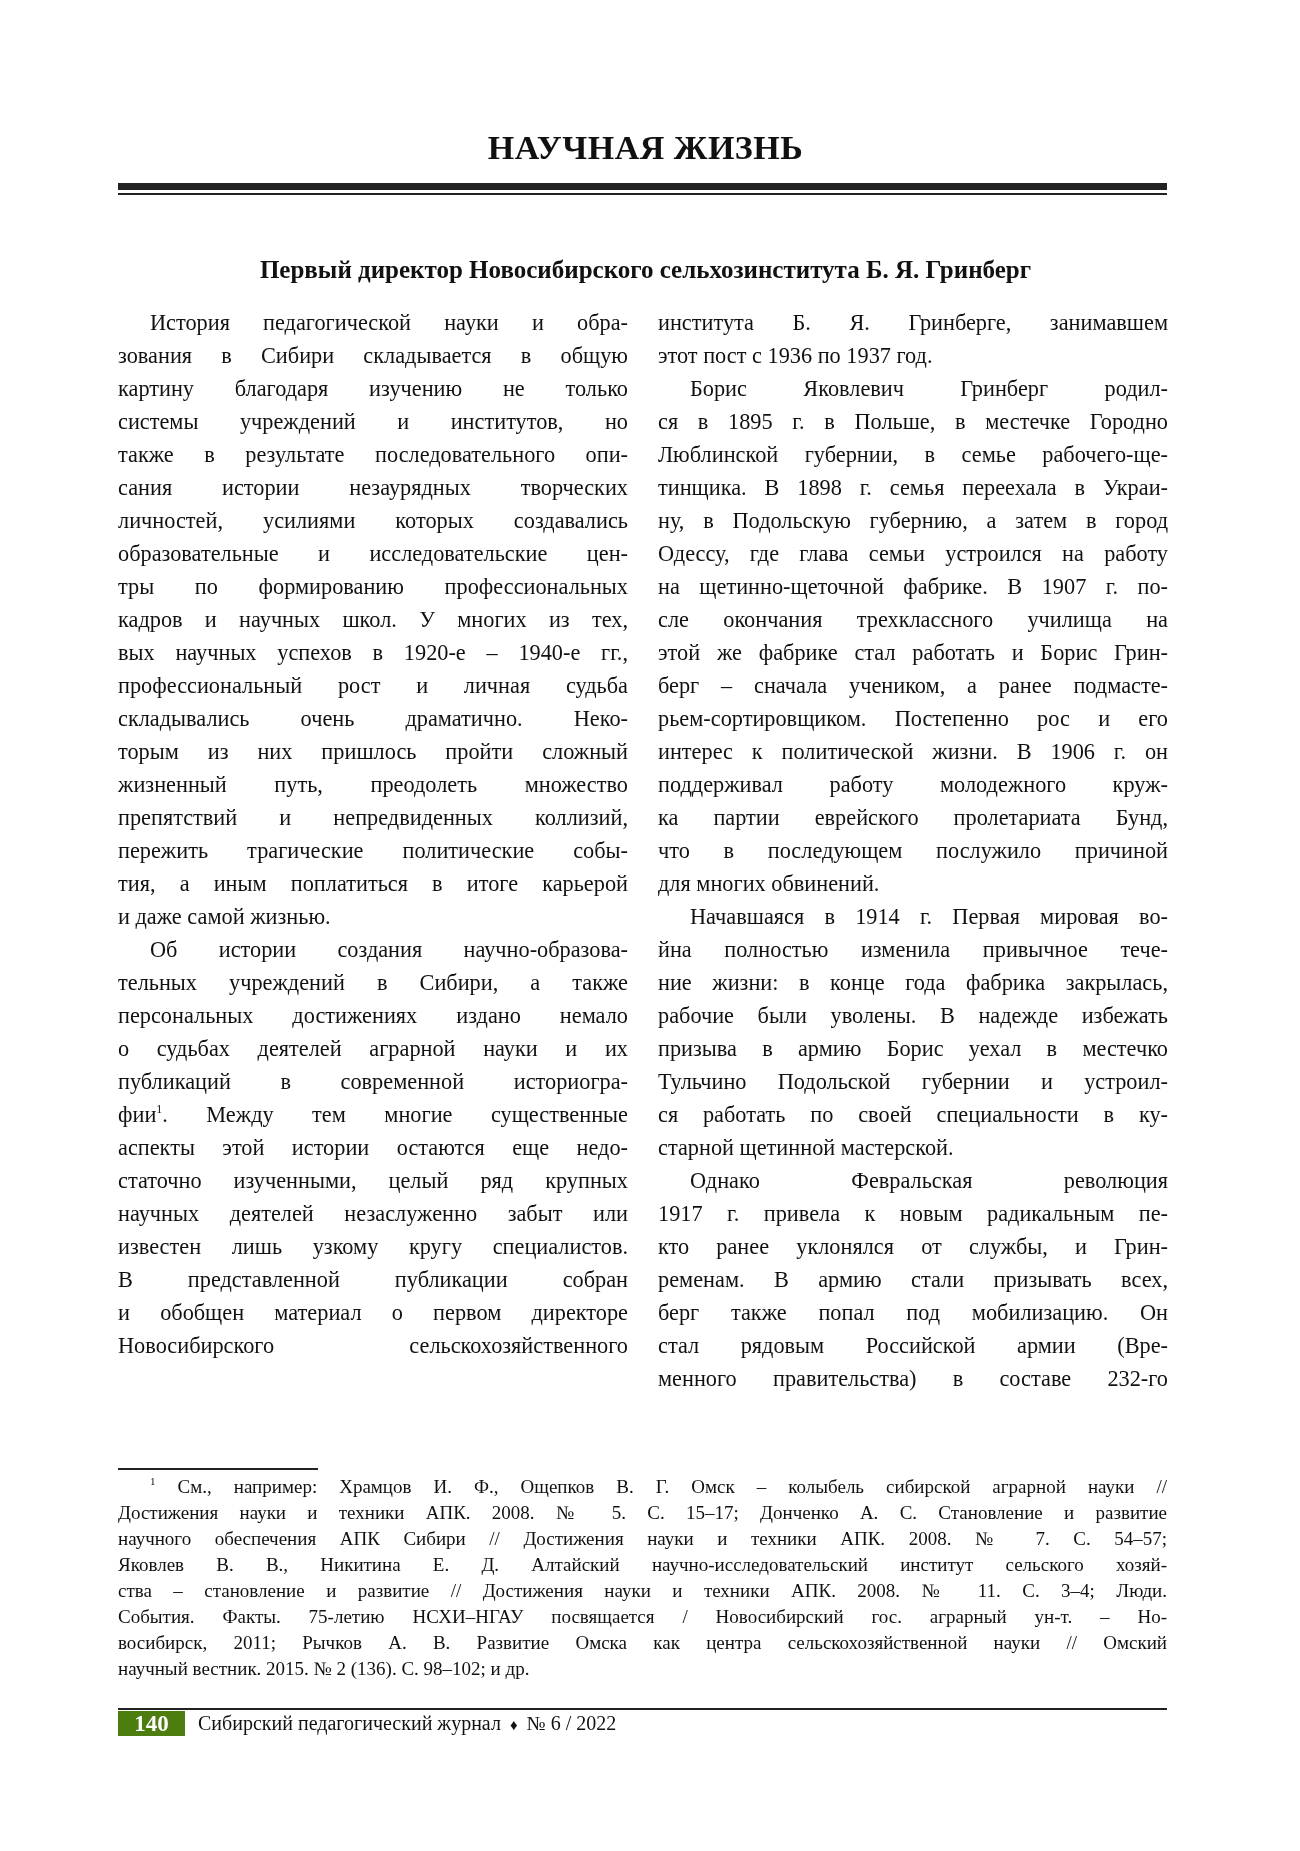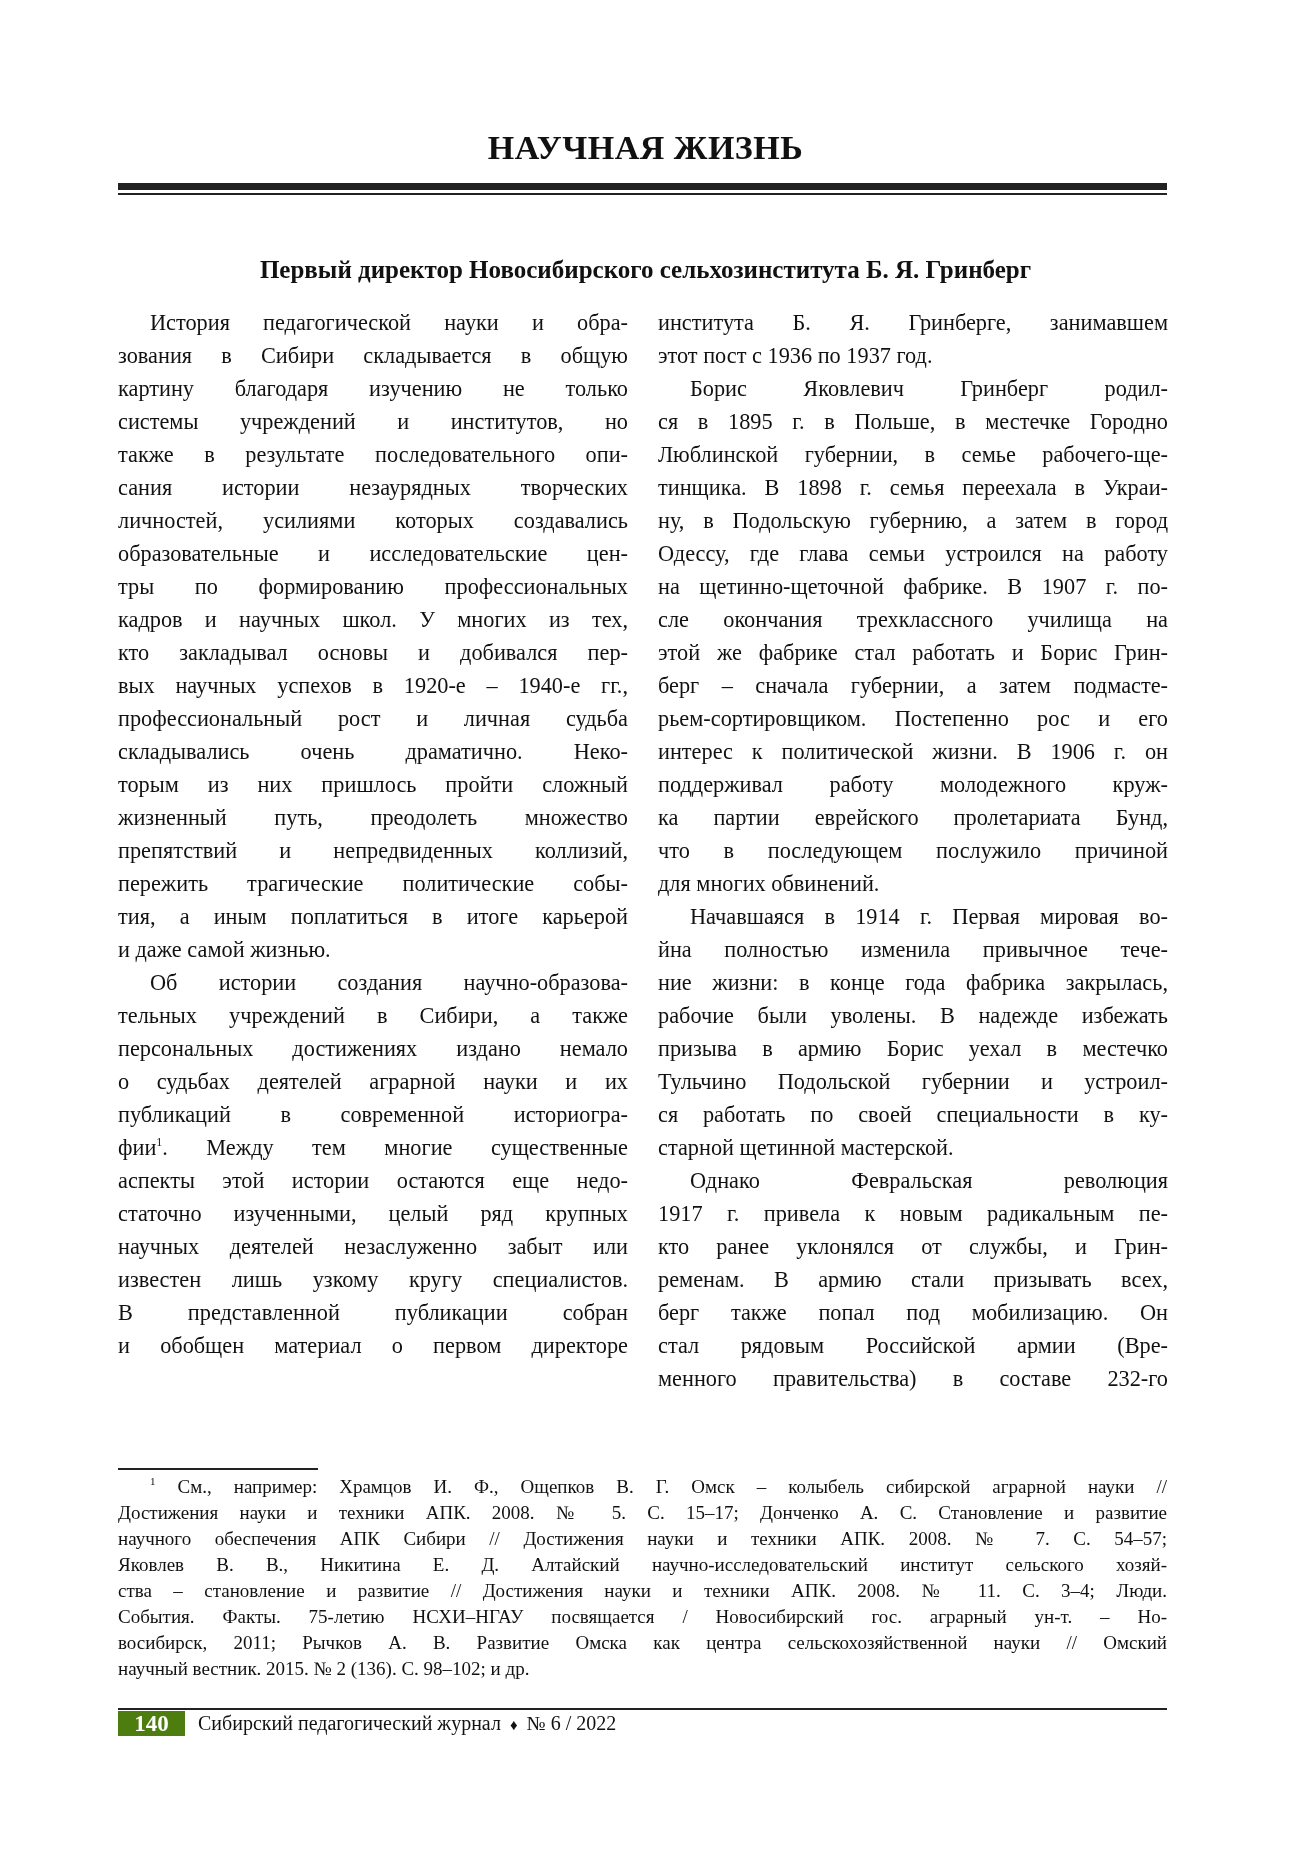--- a/index.html
+++ b/index.html
@@ -44,21 +44,20 @@
     <span class="line indent"><span>История педагогической науки и обра-</span></span>
     <span class="line"><span>зования в Сибири складывается в общую</span></span>
     <span class="line"><span>картину благодаря изучению не только</span></span>
     <span class="line"><span>системы учреждений и институтов, но</span></span>
     <span class="line"><span>также в результате последовательного опи-</span></span>
     <span class="line"><span>сания истории незаурядных творческих</span></span>
     <span class="line"><span>личностей, усилиями которых создавались</span></span>
     <span class="line"><span>образовательные и исследовательские цен-</span></span>
     <span class="line"><span>тры по формированию профессиональных</span></span>
     <span class="line"><span>кадров и научных школ. У многих из тех,</span></span>
-    <span class="line"><span>кто закладывал основы и добивался пер-</span></span>
     <span class="line"><span>вых научных успехов в 1920-е – 1940-е гг.,</span></span>
     <span class="line"><span>профессиональный рост и личная судьба</span></span>
     <span class="line"><span>складывались очень драматично. Неко-</span></span>
     <span class="line"><span>торым из них пришлось пройти сложный</span></span>
     <span class="line"><span>жизненный путь, преодолеть множество</span></span>
     <span class="line"><span>препятствий и непредвиденных коллизий,</span></span>
     <span class="line"><span>пережить трагические политические собы-</span></span>
     <span class="line"><span>тия, а иным поплатиться в итоге карьерой</span></span>
     <span class="line last"><span>и даже самой жизнью.</span></span>
     <span class="line indent"><span>Об истории создания научно-образова-</span></span>
@@ -66,34 +65,35 @@
     <span class="line"><span>персональных достижениях издано немало</span></span>
     <span class="line"><span>о судьбах деятелей аграрной науки и их</span></span>
     <span class="line"><span>публикаций в современной историогра-</span></span>
     <span class="line"><span>фии</span><sup class="fn">1</sup><span>. Между тем многие существенные</span></span>
     <span class="line"><span>аспекты этой истории остаются еще недо-</span></span>
     <span class="line"><span>статочно изученными, целый ряд крупных</span></span>
     <span class="line"><span>научных деятелей незаслуженно забыт или</span></span>
     <span class="line"><span>известен лишь узкому кругу специалистов.</span></span>
     <span class="line"><span>В представленной публикации собран</span></span>
     <span class="line"><span>и обобщен материал о первом директоре</span></span>
+    <span class="line"><span>Новосибирского сельскохозяйственного</span></span>
   </div>
 <div class="col right" id="col-right">
     <span class="line"><span>института Б. Я. Гринберге, занимавшем</span></span>
     <span class="line last"><span>этот пост с 1936 по 1937 год.</span></span>
     <span class="line indent"><span>Борис Яковлевич Гринберг родил-</span></span>
     <span class="line"><span>ся в 1895 г. в Польше, в местечке Городно</span></span>
     <span class="line"><span>Люблинской губернии, в семье рабочего-ще-</span></span>
     <span class="line"><span>тинщика. В 1898 г. семья переехала в Украи-</span></span>
     <span class="line"><span>ну, в Подольскую губернию, а затем в город</span></span>
     <span class="line"><span>Одессу, где глава семьи устроился на работу</span></span>
     <span class="line"><span>на щетинно-щеточной фабрике. В 1907 г. по-</span></span>
     <span class="line"><span>сле окончания трехклассного училища на</span></span>
     <span class="line"><span>этой же фабрике стал работать и Борис Грин-</span></span>
-    <span class="line"><span>берг – сначала губернии, а затем подмасте-</span></span>
+    <span class="line"><span>берг – сначала учеником, а ранее подмасте-</span></span>
     <span class="line"><span>рьем-сортировщиком. Постепенно рос и его</span></span>
     <span class="line"><span>интерес к политической жизни. В 1906 г. он</span></span>
     <span class="line"><span>поддерживал работу молодежного круж-</span></span>
     <span class="line"><span>ка партии еврейского пролетариата Бунд,</span></span>
     <span class="line"><span>что в последующем послужило причиной</span></span>
     <span class="line last"><span>для многих обвинений.</span></span>
     <span class="line indent"><span>Начавшаяся в 1914 г. Первая мировая во-</span></span>
     <span class="line"><span>йна полностью изменила привычное тече-</span></span>
     <span class="line"><span>ние жизни: в конце года фабрика закрылась,</span></span>
     <span class="line"><span>рабочие были уволены. В надежде избежать</span></span>

